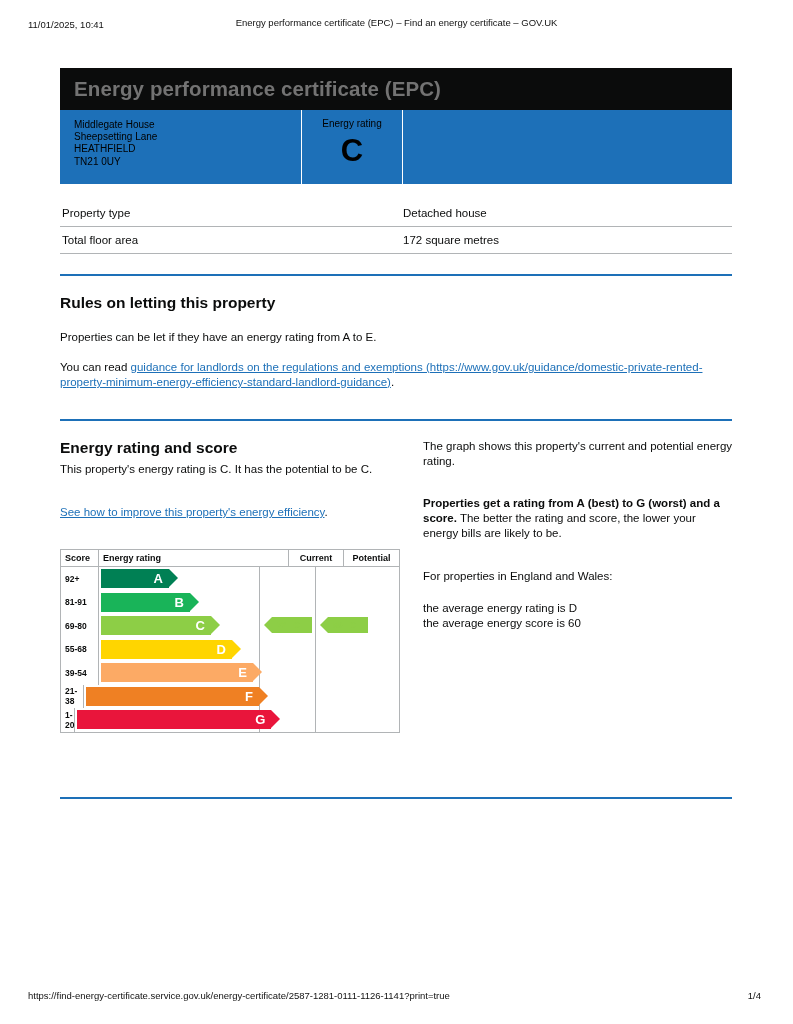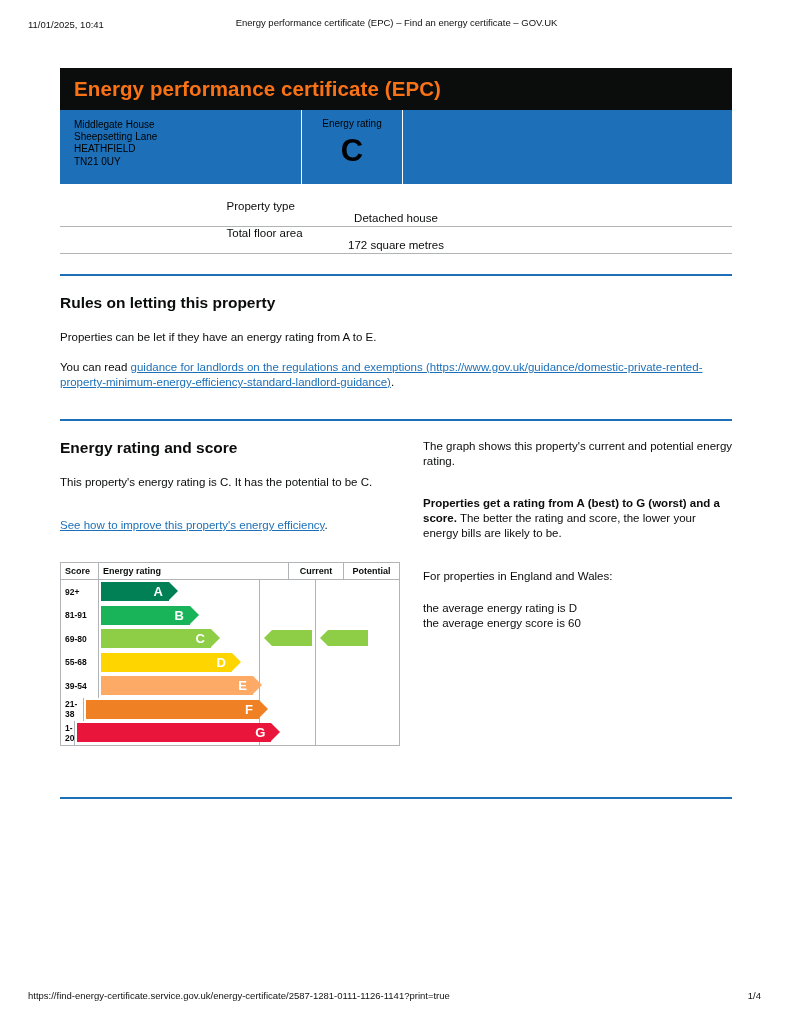--- a/index.html
+++ b/index.html
@@ -69,21 +69,21 @@
   .content {
     position: absolute;
     left: 60px;
     top: 68px;
     width: 672px;
   }
 
   
   .epc-title {
     background: #0b0c0c;
-    color: #f97316;
+    color: #737373;
     height: 42px;
     display: flex;
     align-items: center;
     padding-left: 14px;
     box-sizing: border-box;
   }
   .epc-title h1 {
     margin: 0;
     font-size: 20.5px;
     font-weight: bold;
@@ -149,21 +149,20 @@
     font-size: 10.5px;
   }
 
   
   .prop-row {
     display: flex;
     border-bottom: 1px solid #b1b4b6;
     height: 26px;
     align-items: center;
     font-size: 11.5px;
-    flex-direction: column;
   }
   .prop-row .k {
     width: 343px;
     flex: none;
     padding-left: 2px;
     box-sizing: border-box;
   }
 
   .rule-blue {
     border: 0;
@@ -386,21 +385,21 @@
         <span>You can read </span><a class="gov-link" href="#">guidance for landlords on the regulations and exemptions (https://www.gov.uk/guidance/domestic-private-rented-property-minimum-energy-efficiency-standard-landlord-guidance)</a><span>.</span>
       </p>
     </div>
 
     <hr class="rule-blue" style="margin-top:29px;">
 
     <div class="two-col" style="margin-top:18px; height:330px;">
 
       <div class="col-left">
         <h2 class="sec">Energy rating and score</h2>
-        <p class="body" style="margin-top:18px;">This property's energy rating is C. It has the potential to be C.</p>
+        <p class="body" style="margin-top:5px;">This property's energy rating is C. It has the potential to be C.</p>
         <p class="body" style="margin-top:28px;">
           <a class="gov-link" href="#">See how to improve this property's energy efficiency</a><span>.</span>
         </p>
 
         <div class="graph" style="margin-top:29px;">
           <div class="graph-head">
             <div class="gh-score">Score</div>
             <div class="gh-rating">Energy rating</div>
             <div class="gh-current">Current</div>
             <div class="gh-potential">Potential</div>

